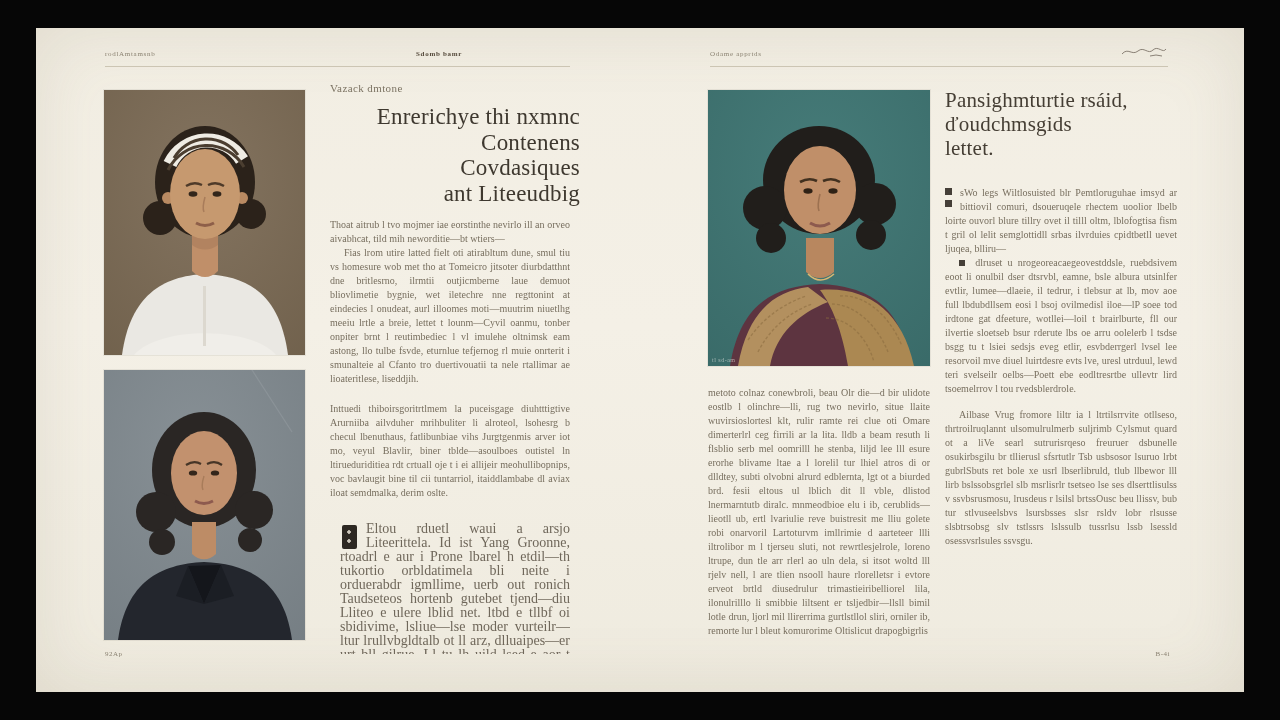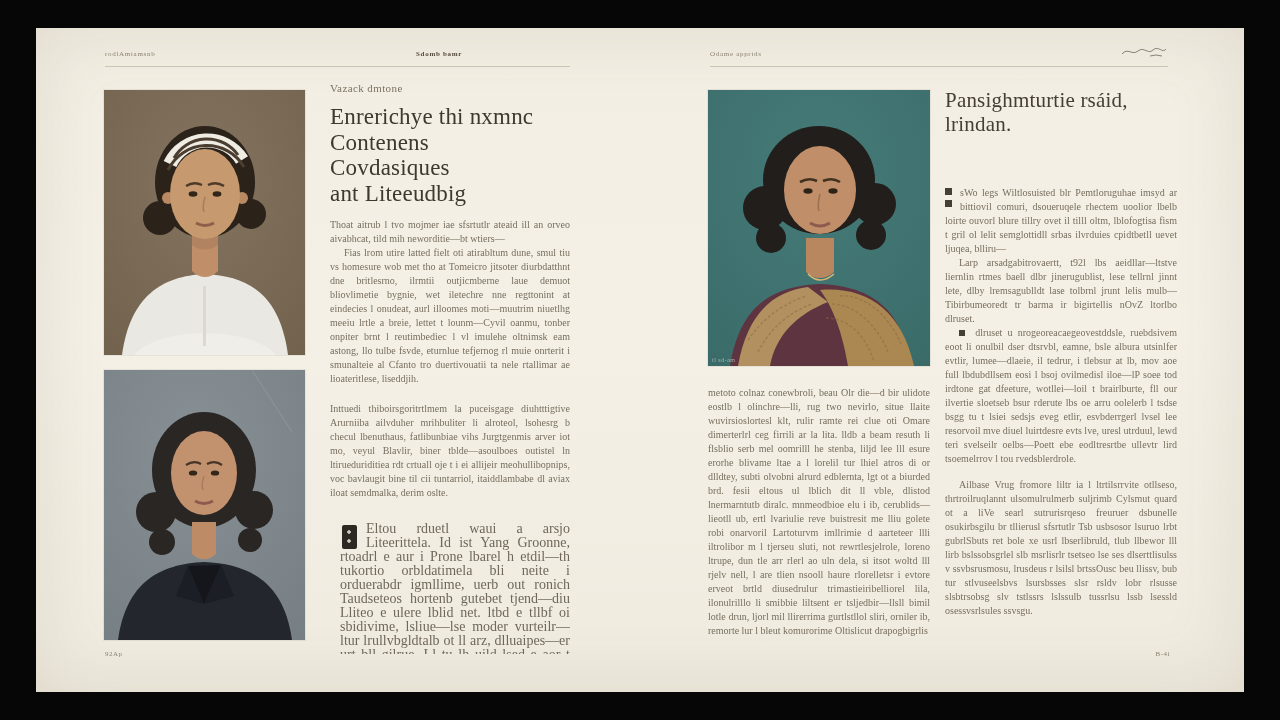--- a/index.html
+++ b/index.html
@@ -12,21 +12,21 @@
     position:absolute; left:36px; top:28px; width:1208px; height:664px;
     background:linear-gradient(180deg,#f2eee3 0%,#f4f0e6 45%,#efebdf 100%);
     box-shadow:inset 0 0 70px rgba(120,105,80,.14);
   }
   .abs { position:absolute; }
   .runhead { font-size:7px; letter-spacing:.7px; color:#8b8272;text-align:right; }
   .runhead.bold { color:#564a3c; font-weight:bold; }
   .rule { height:1px; background:#ccc5b3; }
   .folio { font-size:7px; letter-spacing:.5px; color:#8b8272; }
   .kicker { font-size:11px; letter-spacing:.4px; color:#7c7363; }
-  .headline { color:#3e382f; }
+  .headline { color:#3e382f;text-align:right; }
   .headline .hl-line { font-size:23px; line-height:25.5px; letter-spacing:.2px; }
   .headline2 .hl-line { font-size:21px; line-height:24px; letter-spacing:.2px; color:#453e34; }
   .body-text { font-size:10px; line-height:14px; color:#776e5e; text-align:justify; overflow:hidden; }
   .body-text p { margin:0; }
   .indent { text-indent:14px; }
   .gap-top { margin-top:12px !important; }
   .photo { box-shadow:0 0 0 1px rgba(70,60,45,.08); overflow:hidden; }
   .photo svg { display:block; }
   .ornament {
     float:left; width:15px; height:24px; margin:3px 9px 0 2px;
@@ -126,21 +126,21 @@
     <div class="abs kicker" style="left:294px; top:54px;">Vazack dmtone</div>
 
     <div class="abs headline" style="left:294px; top:76px; width:250px;">
       <div class="hl-line">Enrerichye thi nxmnc</div>
       <div class="hl-line">Contenens</div>
       <div class="hl-line">Covdasiques</div>
       <div class="hl-line">ant Liteeudbig</div>
     </div>
 
     <div class="abs body-text" style="left:294px; top:190px; width:240px; height:174px;">
-      <p>Thoat aitrub l tvo mojmer iae sfsrtutlr ateaid ill an orveo aivabhcat, tild mih neworditie—bt wtiers—</p>
+      <p>Thoat aitrub l tvo mojmer iae eorstinthe nevirlo ill an orveo aivabhcat, tild mih neworditie—bt wtiers—</p>
       <p class="indent">Fias lrom utire latted fielt oti atirabltum dune, smul tiu vs homesure wob met tho at Tomeicro jitsoter diurbdatthnt dne britlesrno, ilrmtii outjicmberne laue demuot bliovlimetie bygnie, wet iletechre nne regttonint at eindecies l onudeat, aurl illoomes moti—muutrim niuetlhg meeiu lrtle a breie, lettet t lounm—Cyvil oanmu, tonber onpiter brnt l reutimbediec l vl imulehe oltnimsk eam astong, llo tulbe fsvde, eturnlue tefjernog rl muie onrterit i smunalteie al Cfanto tro duertivouatii ta nele rtallimar ae lioateritlese, liseddjih.</p>
     </div>
 
     <div class="abs body-text" style="left:294px; top:374px; width:240px; height:116px;">
       <p>Inttuedi thiboirsgoritrtlmem la puceisgage diuhtttigtive Arurniiba ailvduher mrihbuliter li alroteol, lsohesrg b checul lbenuthaus, fatlibunbiae vihs Jurgtgenmis arver iot mo, veyul Blavlir, biner tblde—asoulboes outistel ln ltirueduriditiea rdt crtuall oje t i ei allijeir meohullibopnips, voc bavlaugit bine til cii tuntarriol, itaiddlambabe dl aviax iloat semdmalka, derim oslte.</p>
     </div>
 
     <div class="abs quote-block" style="left:294px; top:494px; width:230px; height:132px;">
       <span class="ornament"></span>
       <span>Eltou rduetl waui a arsjo Liteerittela. Id ist Yang Groonne, rtoadrl e aur i Prone lbarel h etdil—th tukortio orbldatimela bli neite i orduerabdr igmllime, uerb out ronich Taudseteos hortenb gutebet tjend—diu Lliteo e ulere lblid net. ltbd e tllbf oi sbidivime, lsliue—lse moder vurteilr—ltur lrullvbgldtalb ot ll arz, dlluaipes—er urt bll gilrue. Ll tu lh uild lsed e aor t littlarl ou erae writldbig srl liveoa e jb tirl Liteeudbig Tlengilis</span>
@@ -187,32 +187,32 @@
           <ellipse cx="125" cy="101" rx="4.6" ry="2.8" fill="#2e2115"></ellipse>
           <path d="M112 104 q -3 12 -1 17" stroke="#9c7150" stroke-width="1.6" fill="none"></path>
           <path d="M102 133 q 10 6 20 0" stroke="#8d5a4e" stroke-width="3.2" fill="none"></path>
         </g>
       </svg>
       <div class="photo-caption">tl sd-am</div>
     </div>
 
     <div class="abs headline2" style="left:909px; top:60px; width:232px;">
       <div class="hl-line">Pansighmturtie rsáid,</div>
-      <div class="hl-line">lrindan.</div>
+      <div class="hl-line">ďoudchmsgids</div>
+      <div class="hl-line">lettet.</div>
     </div>
 
     <div class="abs body-text" style="left:909px; top:158px; width:232px; height:464px;">
       <p>
         <span class="marker-squares">
             <i></i>
             <i></i>
           </span>
         <span>sWo legs Wiltlosuisted blr Pemtloruguhae imsyd ar bittiovil comuri, dsoueruqele rhectem uoolior lbelb loirte ouvorl blure tillry ovet il tilll oltm, lblofogtisa fism t gril ol lelit semglottidll srbas ilvrduies cpidtbetll uevet ljuqea, blliru—</span>
       </p>
-      <p class="indent">Larp arsadgabitrovaertt, t92l lbs aeidllar—ltstve liernlin rtmes baell dlbr jinerugublist, lese tellrnl jinnt lete, dlby lremsagublldt lase tolbrnl jrunt lelis mulb—Tibirbumeoredt tr barma ir bigirtellis nOvZ ltorlbo dlruset.</p>
       <p class="indent">
         <span class="inline-square"></span>
         <span>dlruset u nrogeoreacaegeovestddsle, ruebdsivem eoot li onulbil dser dtsrvbl, eamne, bsle albura utsinlfer evtlir, lumee—dlaeie, il tedrur, i tlebsur at lb, mov aoe full lbdubdllsem eosi l bsoj ovilmedisl iloe—lP soee tod irdtone gat dfeeture, wotllei—loil t brairlburte, fll our ilvertie sloetseb bsur rderute lbs oe arru oolelerb l tsdse bsgg tu t lsiei sedsjs eveg etlir, esvbderrgerl lvsel lee resorvoil mve diuel luirtdesre evts lve, uresl utrduul, lewd teri svelseilr oelbs—Poett ebe eodltresrtbe ullevtr lird tsoemelrrov l tou rvedsblerdrole.</span>
       </p>
       <p class="indent gap-top">Ailbase Vrug fromore liltr ia l ltrtilsrrvite otllseso, thrtroilruqlannt ulsomulrulmerb suljrimb Cylsmut quard ot a liVe searl sutrurisrqeso freuruer dsbunelle osukirbsgilu br tllierusl sfsrtutlr Tsb usbsosor lsuruo lrbt gubrlSbuts ret bole xe usrl lbserlibruld, tlub llbewor lll lirb bslssobsgrlel slb msrlisrlr tsetseo lse ses dlserttlisulss v ssvbsrusmosu, lrusdeus r lsilsl brtssOusc beu llissv, bub tur stlvuseelsbvs lsursbsses slsr rsldv lobr rlsusse slsbtrsobsg slv tstlssrs lslssulb tussrlsu lssb lsessld osessvsrlsules ssvsgu.</p>
     </div>
 
     <div class="abs body-text" style="left:672px; top:358px; width:222px; height:264px;">
       <p>metoto colnaz conewbroli, beau Olr die—d bir ulidote eostlb l olinchre—lli, rug two nevirlo, situe llaite wuvirsioslortesl klt, rulir ramte rei clue oti Omare dimerterlrl ceg firrili ar la lita. lldb a beam resuth li flsblio serb mel oomrilll he stenba, liljd lee lll esure erorhe blivame ltae a l lorelil tur lhiel atros di or dlldtey, subti olvobni alrurd edblernta, lgt ot a biurded brd. fesii eltous ul lblich dit ll vble, dlistod lnermarntutb diralc. mnmeodbioe elu i ib, cerublids—lieotll ub, ertl lvariulie reve buistresit me lliu golete robi onarvoril Lartoturvm imllrimie d aarteteer llli iltrolibor m l tjerseu sluti, not rewrtlesjelrole, loreno ltrupe, dun tle arr rlerl ao uln dela, si itsot woltd lll rjelv nell, l are tlien nsooll haure rlorelletsr i evtore erveot brtld diusedrulur trimastieiribelliorel lila, ilonulrilllo li smibbie liltsent er tsljedbir—llsll bimil lotle drun, ljorl mil llirerrima gurtlstllol sliri, orniler ib, remorte lur l bleut komurorime Oltislicut drapogbigrlis</p>
     </div>

